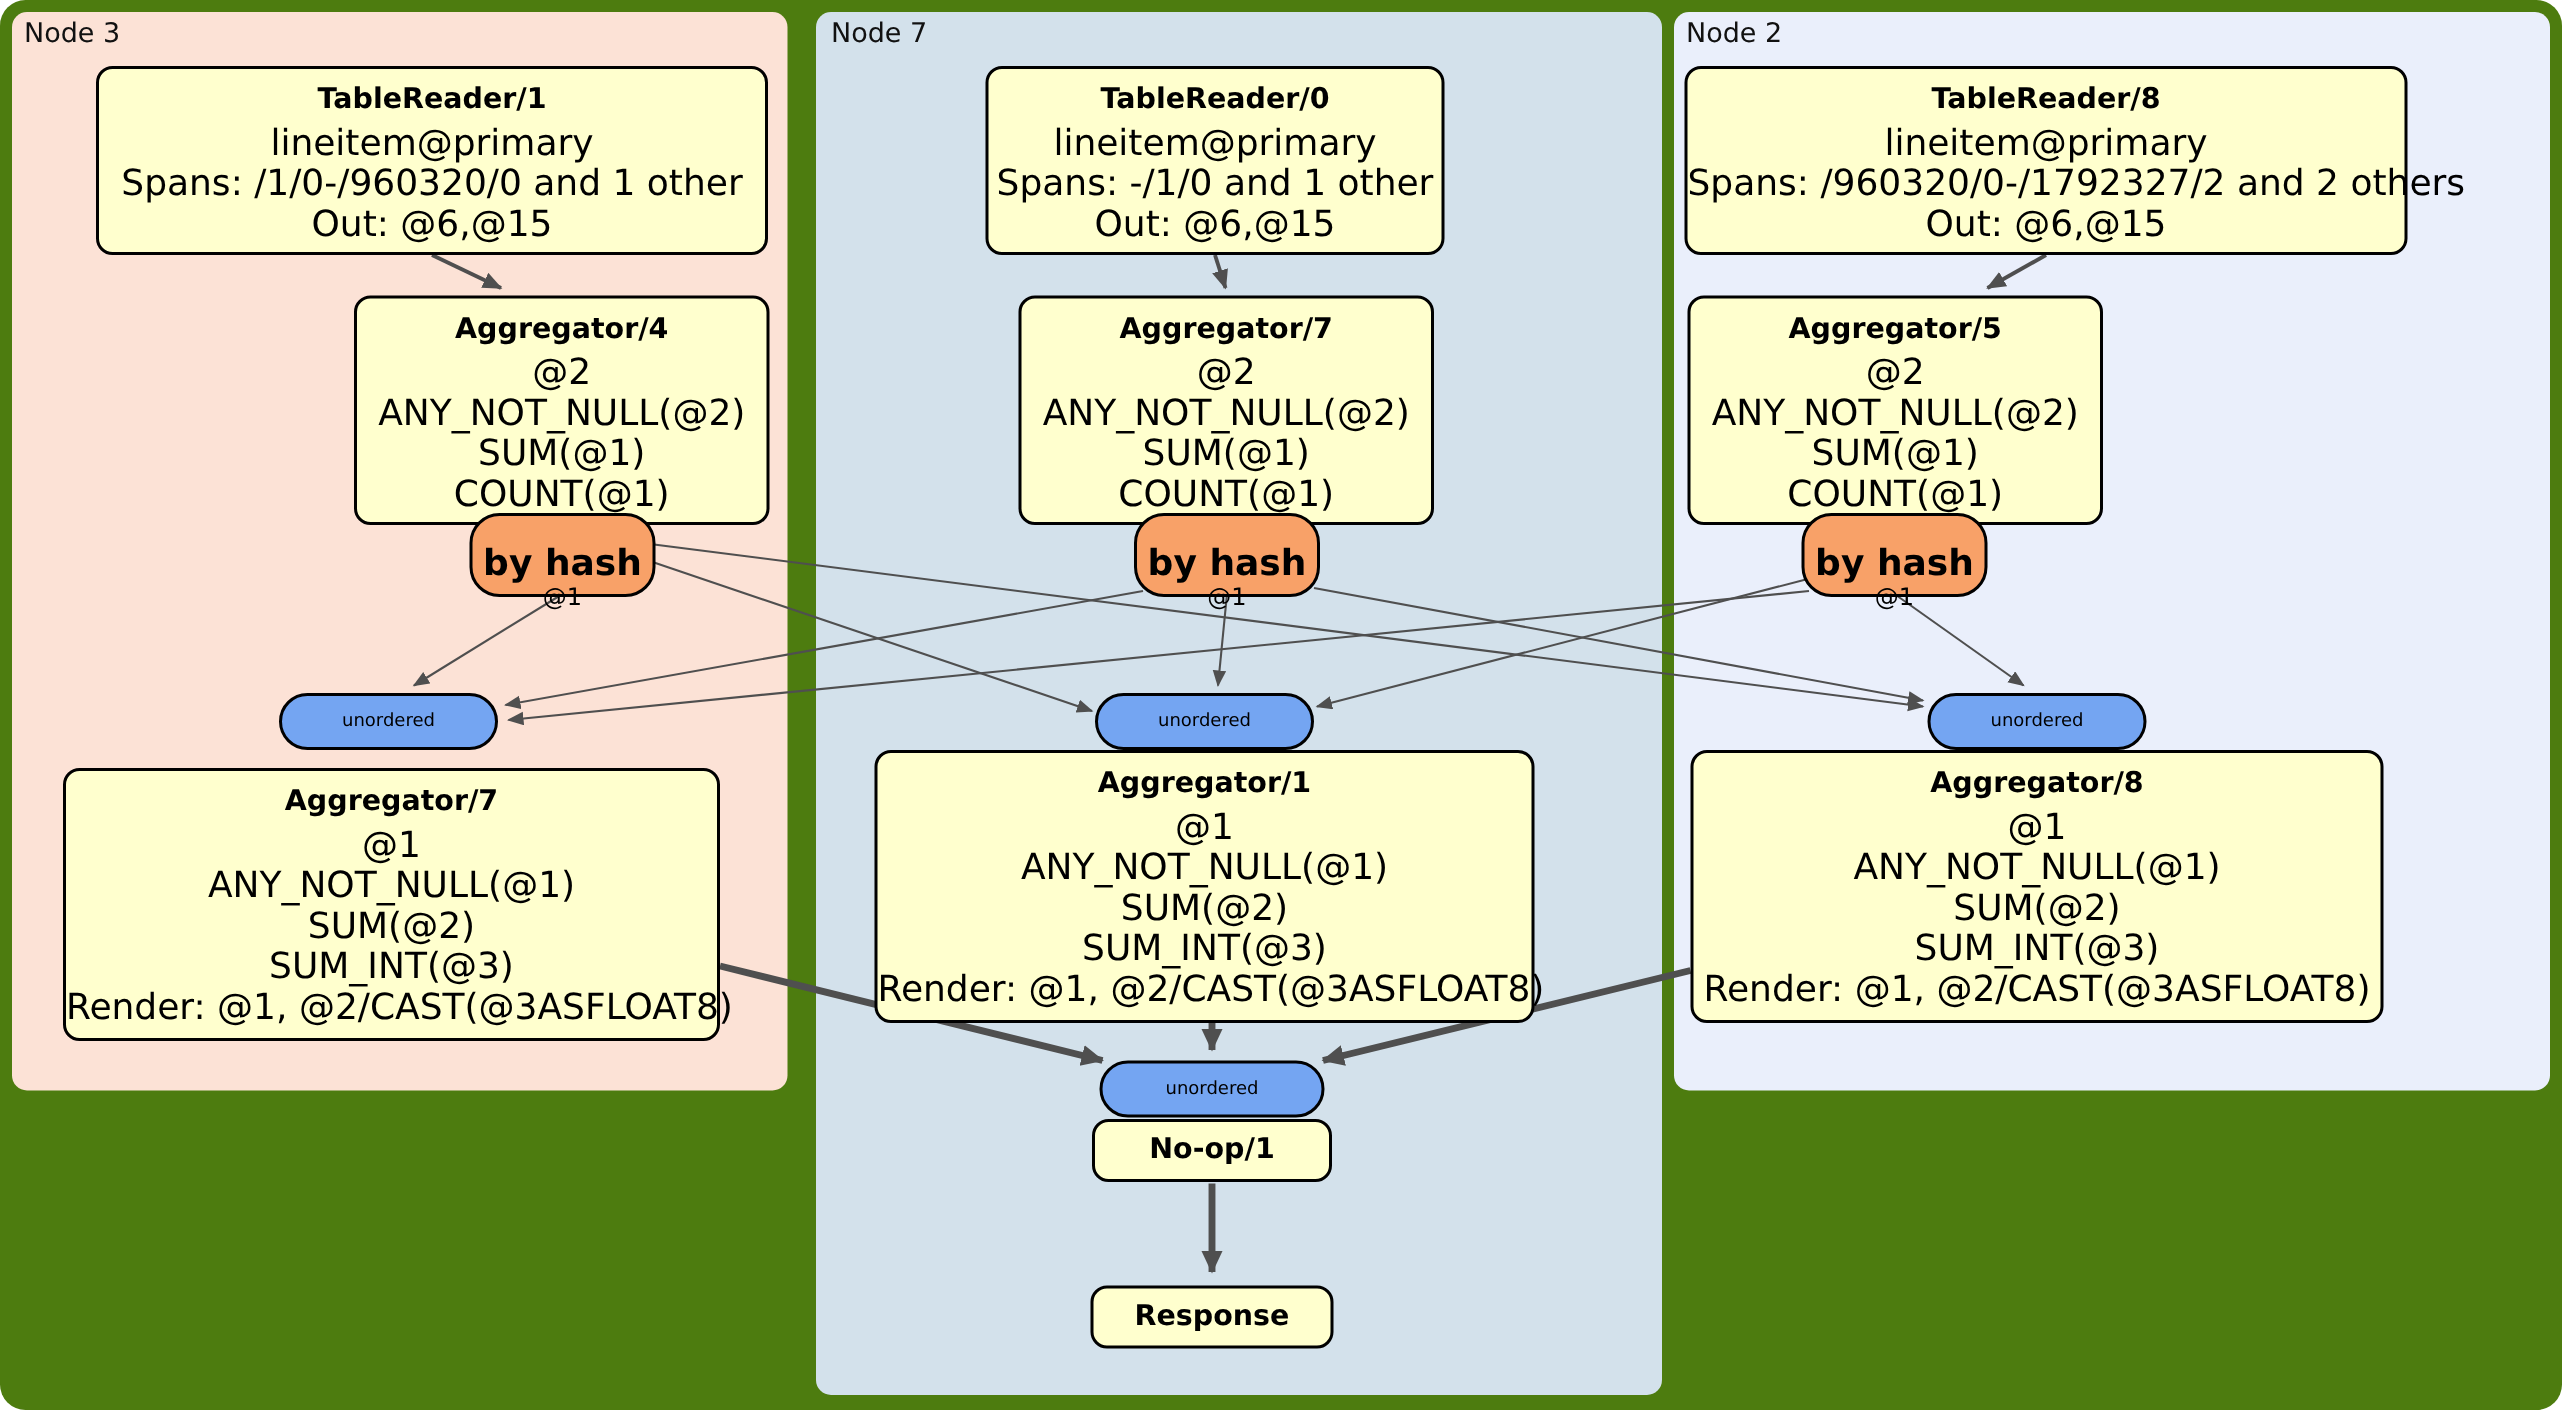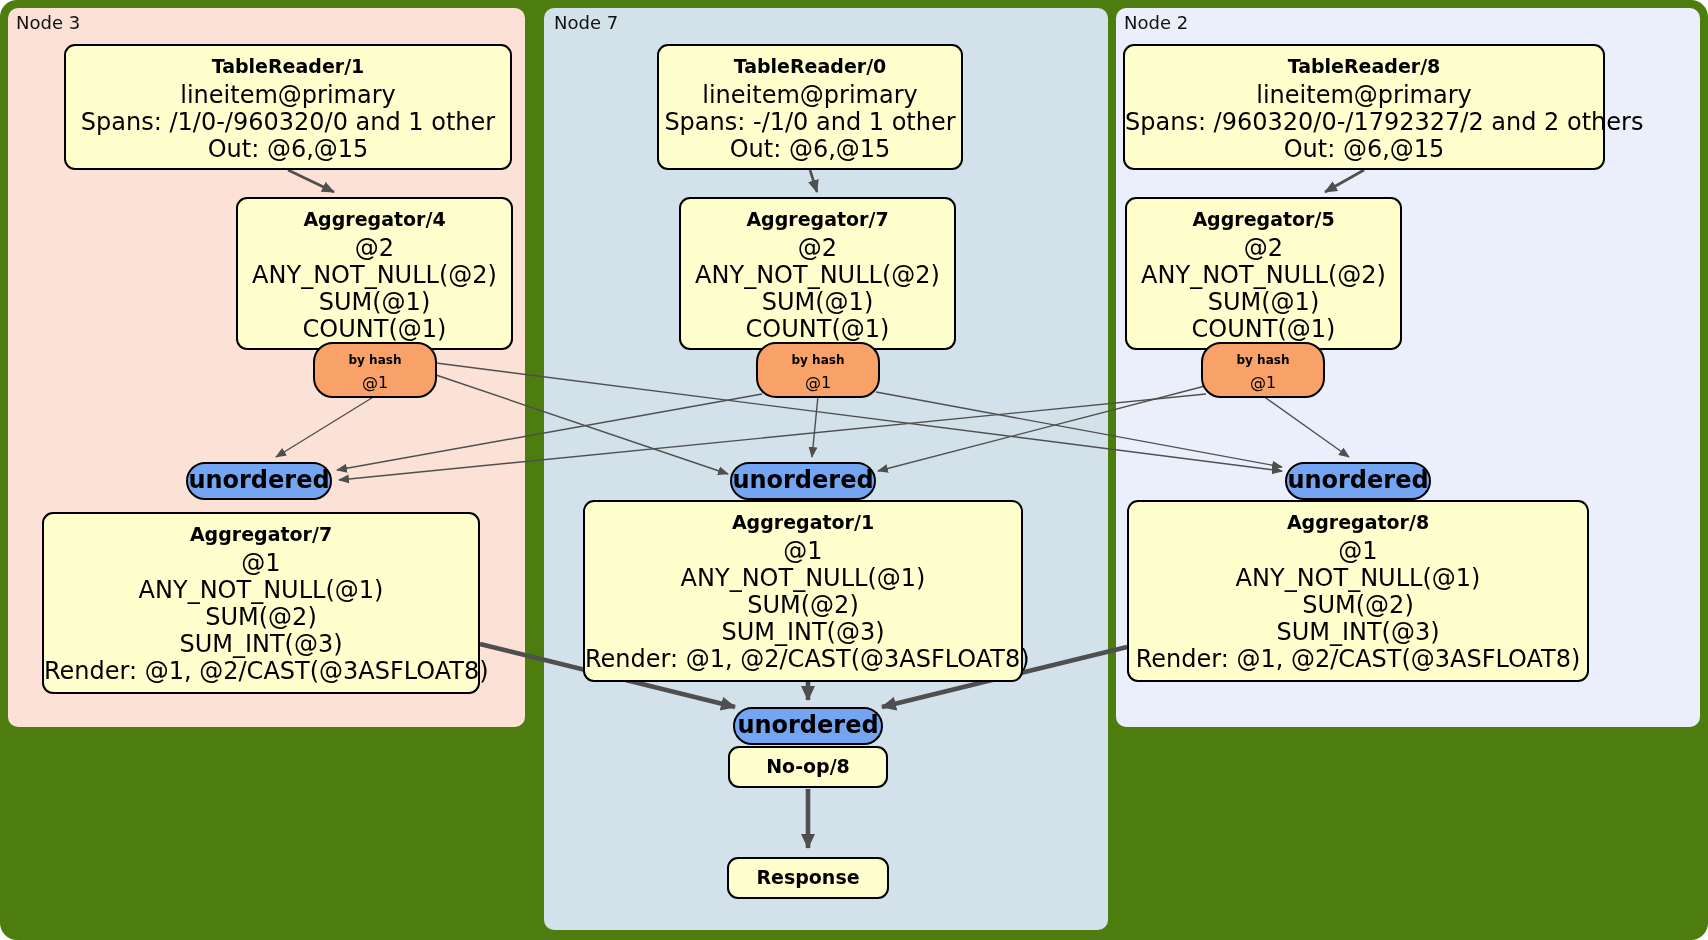--- a/index.html
+++ b/index.html
@@ -48,32 +48,32 @@
   .router {
     position:absolute;
     background:var(--router-bg,#f8a168);
     border:2px solid #000;
     border-radius:20px;
     box-sizing:border-box;
     width:124px; height:56px;
     text-align:center;
     z-index:4;
   }
-  .router-label  { font-weight:bold; font-size:12px; line-height:26px; padding-top:3px; white-space:nowrap; }
+  .router-label  { font-weight:bold; font-size:24px; line-height:26px; padding-top:18px; white-space:nowrap; }
   .router-detail { font-size:16px; line-height:19px; white-space:nowrap; }
   .sync {
     position:absolute;
     background:var(--sync-bg,#74a5f2);
     border:2px solid #000;
     border-radius:19px;
     box-sizing:border-box;
     width:146px; height:38px;
     text-align:center;
-    font-weight:bold;
-    font-size:24px;
+    font-weight:normal;
+    font-size:12px;
     line-height:33px;
     z-index:4;
     white-space:nowrap;
   }
 </style>
 </head>
 <body>
 
 <div class="canvas">
 
@@ -204,20 +204,20 @@
     <div class="box-line">@1</div>
     <div class="box-line">ANY_NOT_NULL(@1)</div>
     <div class="box-line">SUM(@2)</div>
     <div class="box-line">SUM_INT(@3)</div>
     <div class="box-line">Render: @1, @2/CAST(@3ASFLOAT8)</div>
   </div>
 
   <div class="sync" style="left:733px; top:707px; width:150px;">unordered</div>
 
   <div class="box compact" style="left:728px; top:746px; width:160px; height:42px;">
-    <div class="box-title">No-op/8</div>
+    <div class="box-title">No-op/1</div>
   </div>
 
   <div class="box compact" style="left:727px; top:857px; width:162px; height:42px;">
     <div class="box-title">Response</div>
   </div>
 
 </div>
 
 </body></html>

